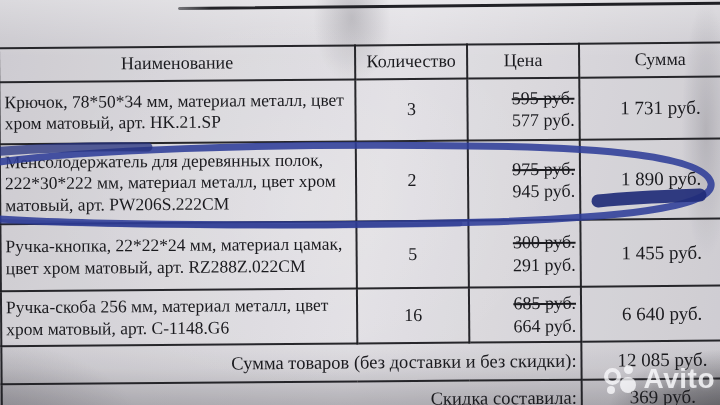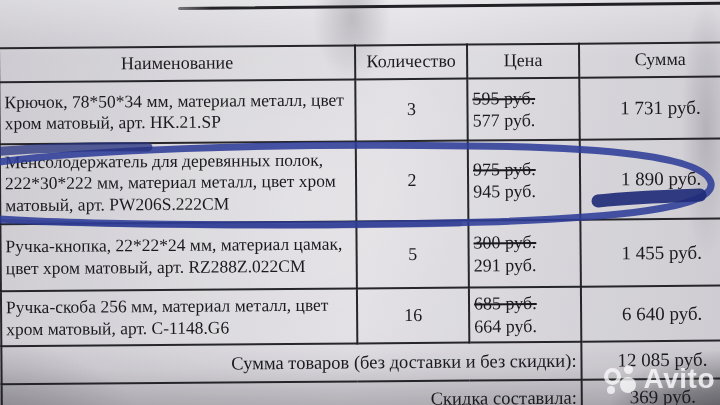--- a/index.html
+++ b/index.html
@@ -48,21 +48,21 @@
   table.inv th, table.inv td{
     border:2px solid rgba(28,28,33,0.95);
     padding:1px 4px;
     font-weight:normal;
     vertical-align:middle;
     background:rgba(255,255,255,0.10);
   }
   th.h{height:30px;font-size:18px;text-align:center;}
   td.name{text-align:left;padding-left:4px;}
   td.qty{text-align:center;font-size:18px;}
-  td.price{text-align:left;font-size:18px;line-height:1.24;}
+  td.price{text-align:right;font-size:18px;line-height:1.24;}
   td.sum{text-align:center;font-size:19px;}
   tr.r1 td{height:58px}
   tr.r2 td{height:76px}
   tr.r3 td{height:63px}
   tr.r4 td{height:51px}
   .old{display:block;text-decoration:line-through;text-decoration-thickness:2px;}
   .new{display:block;}
   td.tlabel{height:34px;text-align:right;padding-right:9px;font-size:18.5px;background:rgba(255,255,255,0.06);}
   td.tvalue{text-align:center;font-size:19px;background:rgba(255,255,255,0.06);}
   tr.cut td{height:32px;border-bottom:none;}

